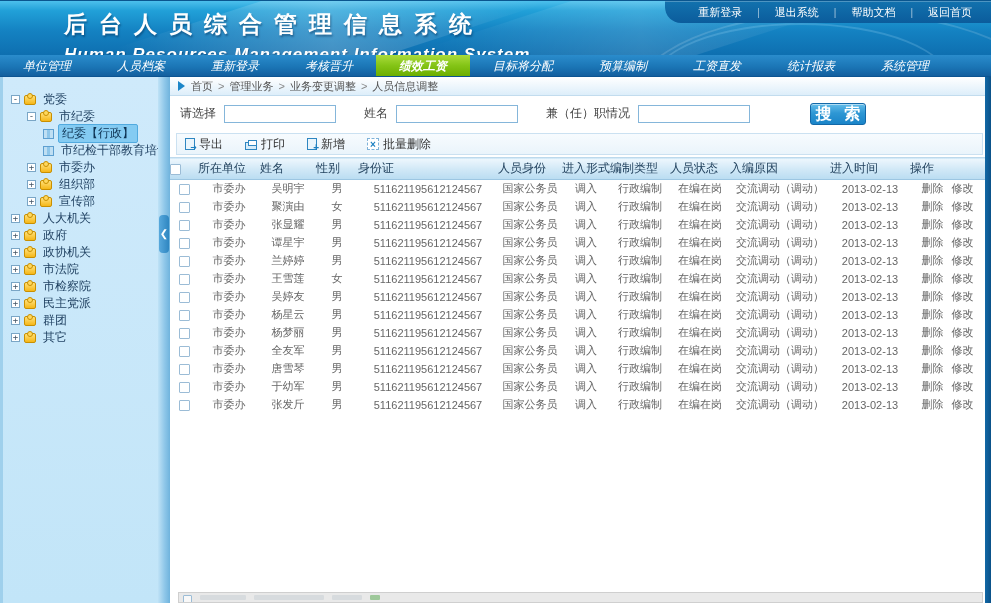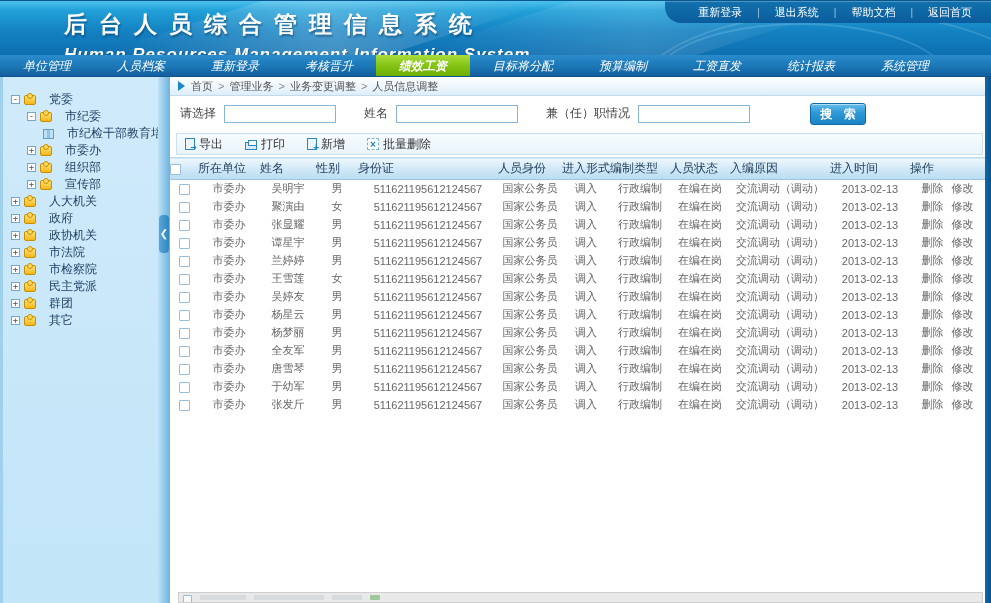--- a/index.html
+++ b/index.html
@@ -42,21 +42,21 @@
   .tree { padding-top:14px; }
   .tree-row { display:flex; align-items:center; height:17px; font-size:12px; color:#1c3d5e; white-space:nowrap; cursor:pointer; }
   .toggle-box { width:9px; height:9px; border:1px solid #7aa6c6; background:#fff; color:#456;
     font-size:9px; line-height:7px; text-align:center; margin-right:4px; flex:none; font-family:"DejaVu Sans Mono",monospace; }
   .org-ico { width:12px; height:10px; margin-right:4px; flex:none; position:relative;
     background:linear-gradient(180deg,#ffe07a,#f5b718); border:1px solid #c98f00; border-radius:2px; }
   .org-ico:before { content:""; position:absolute; left:2px; top:-3px; width:4px; height:4px;
     background:#ffd95e; border:1px solid #c98f00; border-radius:50%; }
   .grid-ico { width:11px; height:10px; margin-right:4px; flex:none; border:1px solid #5d9fd0;
     background:linear-gradient(90deg,#bfdff3 32%,#fff 32%,#fff 36%,#8ec6ea 36%,#8ec6ea 64%,#fff 64%,#fff 68%,#bfdff3 68%); }
-  .tree-label { padding:0 3px;margin-left:6px; }
+  .tree-label { padding:0 3px; }
   .tree-label.selected { background:#84cbf2; border:1px solid #51aadf; border-radius:2px; color:#0d3252; }
 
   
   .collapse-bar { position:absolute; left:158px; top:77px; width:12px; bottom:0;
     background:linear-gradient(90deg,#bfe2f6,#8fc7e9 55%,#6fb3dd); }
   .collapse-tab { position:absolute; left:1px; top:138px; width:10px; height:38px;
     background:linear-gradient(90deg,#57a8dc,#2e86c1); border-radius:4px; color:#fff;
     font-size:10px; line-height:38px; text-align:center; cursor:pointer; }
 
   
@@ -72,21 +72,21 @@
     border-bottom:5px solid transparent; margin-right:6px; }
   .bc-item { cursor:pointer; }
   .bc-sep { margin:0 5px; color:#888; }
 
   .filter-bar { height:35px; display:flex; align-items:center; padding-left:10px; gap:8px; }
   .filter-label { font-size:12px; color:#444; white-space:nowrap; }
   .filter-input { width:112px; height:18px; border:1px solid #85b6da; background:#fff; font-size:11px; padding:0 3px; }
   .filter-input.name { width:122px; }
   .search-btn { margin-left:52px; width:56px; height:22px; border:1px solid #1268a8; border-radius:3px;
     background:linear-gradient(180deg,#63bdea 0%,#2e97d4 45%,#1a84c8 100%);
-    color:#fff; font-size:12px; font-weight:bold; letter-spacing:4px; text-align:center; line-height:20px;
+    color:#fff; font-size:16px; font-weight:bold; letter-spacing:4px; text-align:center; line-height:20px;
     cursor:pointer; text-indent:4px; box-shadow:inset 0 1px 0 rgba(255,255,255,.5); }
 
   .toolbar { height:22px; margin:2px 0 0 6px; margin-right:2px; display:flex; align-items:center; gap:22px;
     background:linear-gradient(180deg,#f7fbfe,#eaf4fb); border:1px solid #cbe1f1; padding-left:8px; }
   .tool-item { display:flex; align-items:center; gap:4px; font-size:12px; color:#333; cursor:pointer; }
   .tool-ico { width:13px; height:13px; flex:none; position:relative; }
   .ico-doc { border:1px solid #2e86c1; background:#eaf5fc; width:10px; height:12px; }
   .ico-doc:after { content:"➜"; position:absolute; right:-3px; bottom:-3px; font-size:8px; color:#1b7fc0; }
   .ico-add:after { content:"+"; right:-3px; bottom:-4px; font-weight:bold; font-size:10px; }
   .ico-printer { width:12px; height:8px; margin-top:3px; border:1px solid #2e86c1; background:#d7ecf9; }
@@ -157,20 +157,24 @@
     <div class="tree">
         <div class="tree-row" style="padding-left: 8px;">
           <span class="toggle-box">-</span>
           <span class="org-ico"></span>
           <span class="tree-label">党委</span>
         </div>
         <div class="tree-row" style="padding-left: 24px;">
           <span class="toggle-box">-</span>
           <span class="org-ico"></span>
           <span class="tree-label">市纪委</span>
+        </div>
+        <div class="tree-row" style="padding-left: 40px;">
+          <span class="grid-ico"></span>
+          <span class="tree-label selected">纪委【行政】</span>
         </div>
         <div class="tree-row" style="padding-left: 40px;">
           <span class="grid-ico"></span>
           <span class="tree-label">市纪检干部教育培训中心</span>
         </div>
         <div class="tree-row" style="padding-left: 24px;">
           <span class="toggle-box">+</span>
           <span class="org-ico"></span>
           <span class="tree-label">市委办</span>
         </div>

